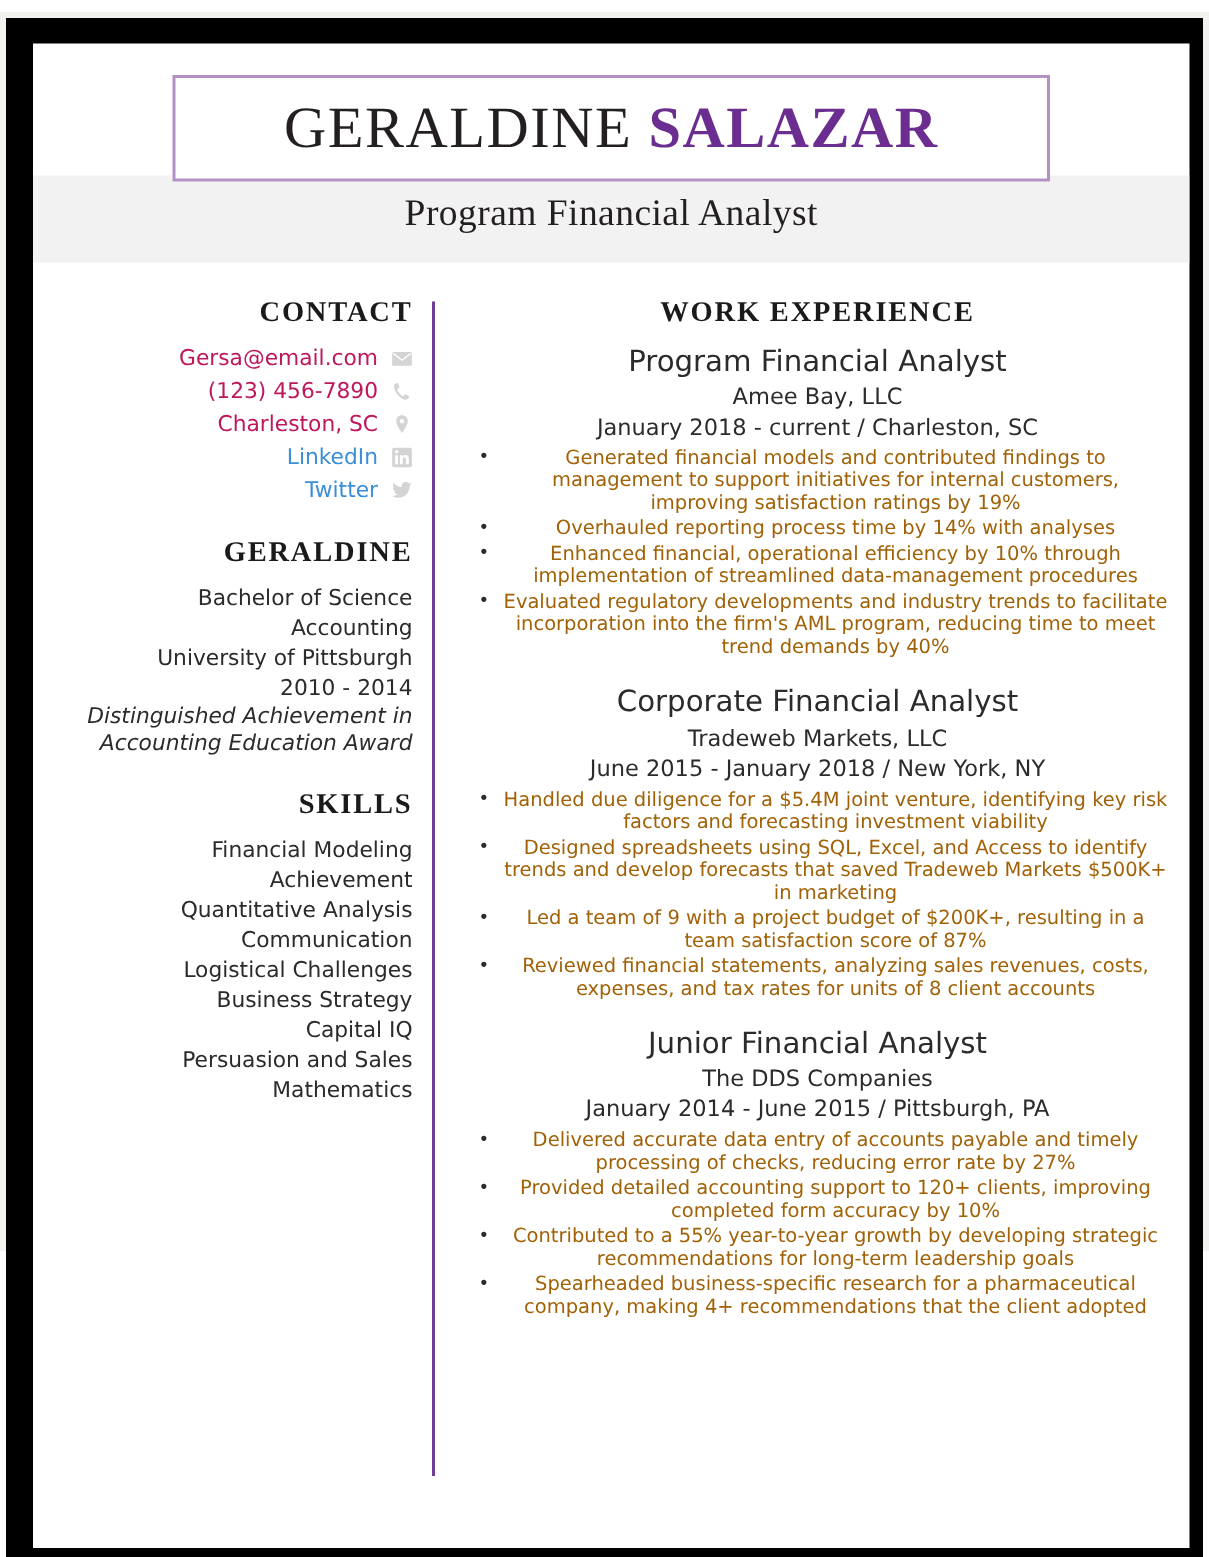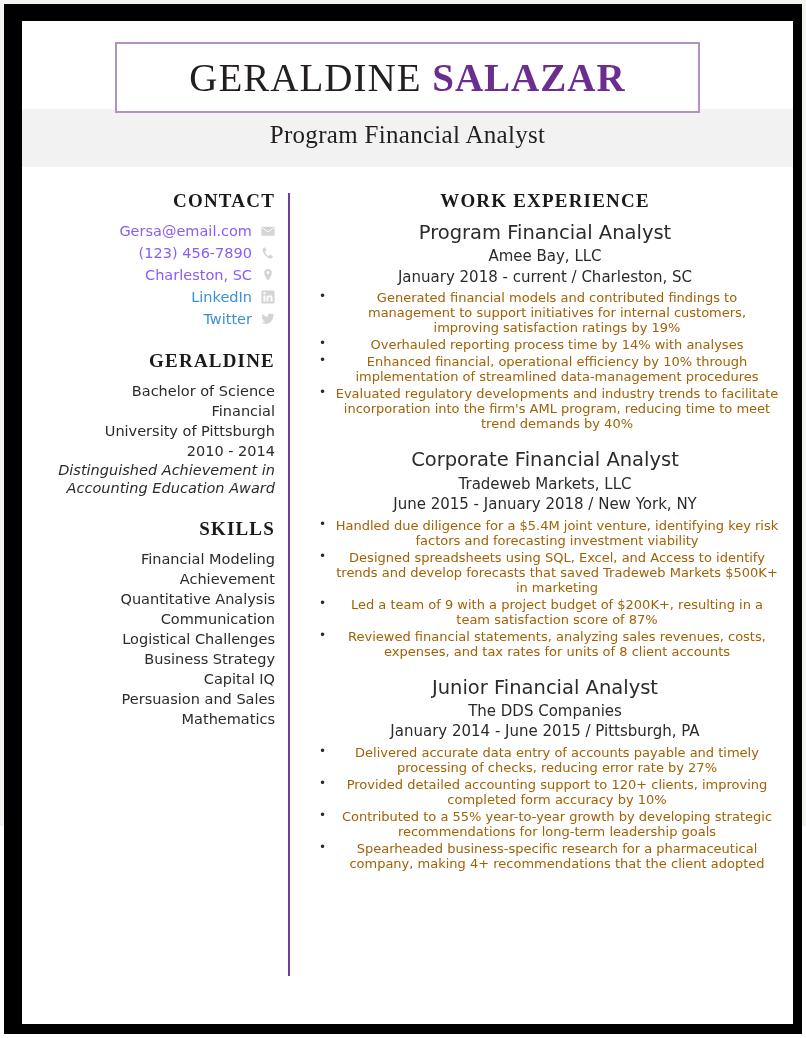--- a/index.html
+++ b/index.html
@@ -10,21 +10,21 @@
   body {
     width: 806px;
     height: 1038px;
     overflow: hidden;
     font-family: "DejaVu Sans", sans-serif;
   }
 
   
   .frame-outer {
     position: absolute;
-    left: 0; top: 0;
+    left: 0; top: 8px;
     width: 806px; height: 826px;
     background: #f2f2ee;
     box-sizing: border-box;
   }
   .frame-black {
     position: absolute;
     left: 4px; top: 4px;
     width: 798px; height: 1030px;
     background: #000000;
     box-sizing: border-box;
@@ -118,21 +118,21 @@
   
   .contact-row {
     display: flex;
     align-items: center;
     justify-content: flex-end;
     margin-bottom: 2px;
     height: 20px;
   }
   .contact-text {
     font-size: 14.5px;
-    color: #8b5cf6;
+    color: #be185d;
     line-height: 20px;
   }
   .contact-text.link { color: #3b8fd6; }
   .contact-icon {
     width: 14px;
     height: 14px;
     margin-left: 9px;
     flex: 0 0 14px;
     display: flex;
     align-items: center;
@@ -263,21 +263,21 @@
               <svg width="14" height="14" viewBox="0 0 16 16">
                   <path d="M15.5 3c-.6.3-1.2.4-1.8.5.6-.4 1.1-1 1.3-1.7-.6.4-1.3.6-2 .8C12.4 2 11.6 1.6 10.7 1.6c-1.7 0-3 1.4-3 3 0 .2 0 .5.1.7C5.2 5.2 3 4 1.5 2.2c-.3.5-.4 1-.4 1.5 0 1 .5 1.9 1.3 2.5-.5 0-1-.2-1.4-.4 0 1.4 1 2.6 2.3 2.9-.2.1-.5.1-.8.1-.2 0-.4 0-.6-.1.4 1.2 1.5 2 2.8 2.1-1 .8-2.3 1.3-3.7 1.3H.5c1.4.9 3 1.4 4.7 1.4 5.6 0 8.7-4.7 8.7-8.7v-.4c.6-.4 1.1-1 1.6-1.6z" fill="#d4d4d4"></path>
                 </svg>
             </span>
           </div>
         </div>
 
         <div class="sec-block">
           <div class="sec-head left-head">GERALDINE</div>
           <div class="lr-line">Bachelor of Science</div>
-          <div class="lr-line">Financial</div>
+          <div class="lr-line">Accounting</div>
           <div class="lr-line">University of Pittsburgh</div>
           <div class="lr-line">2010 - 2014</div>
           <div class="lr-line italic">Distinguished Achievement in</div>
           <div class="lr-line italic">Accounting Education Award</div>
         </div>
 
         <div class="sec-block">
           <div class="sec-head left-head">SKILLS</div>
           <div class="lr-line">Financial Modeling</div>
           <div class="lr-line">Achievement</div>

